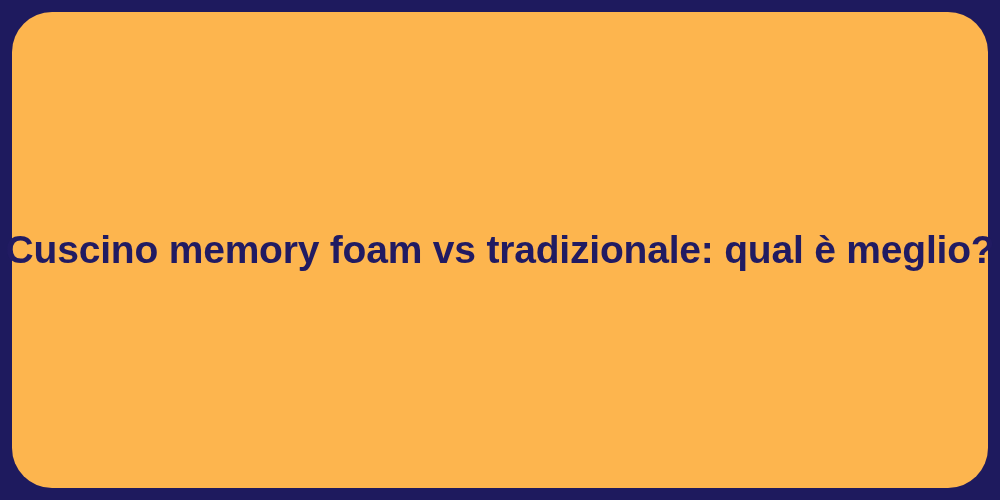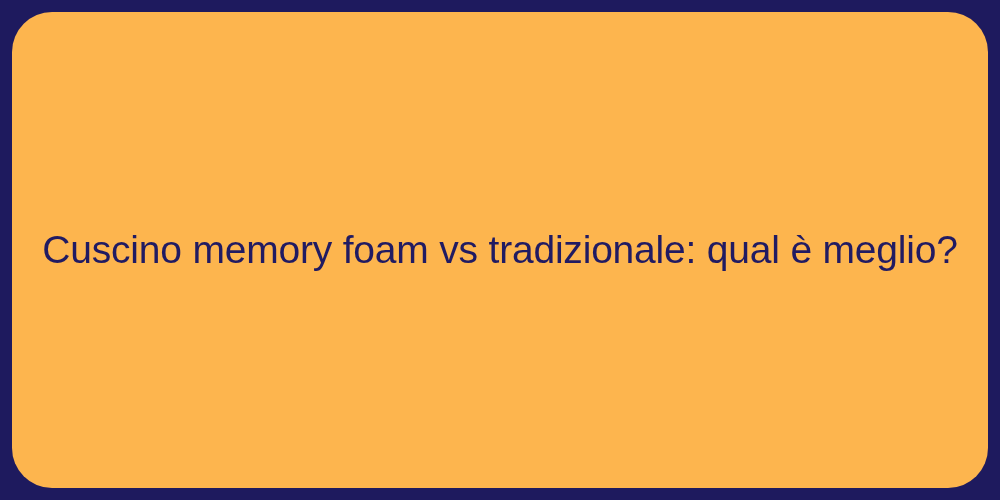--- a/index.html
+++ b/index.html
@@ -29,21 +29,21 @@
     display: flex;
     align-items: center;
     justify-content: center;
     padding: 0 40px;
   }
   .headline {
     margin: 0;
     color: #211b62;
     font-family: "Liberation Sans", sans-serif;
     font-size: 39px;
-    font-weight: normal;
+    font-weight: bold;
     line-height: 1.25;
     letter-spacing: -0.2px;
     text-align: right;
     white-space: nowrap;
   }
 </style>
 </head>
 <body>
 
 <div class="banner">

